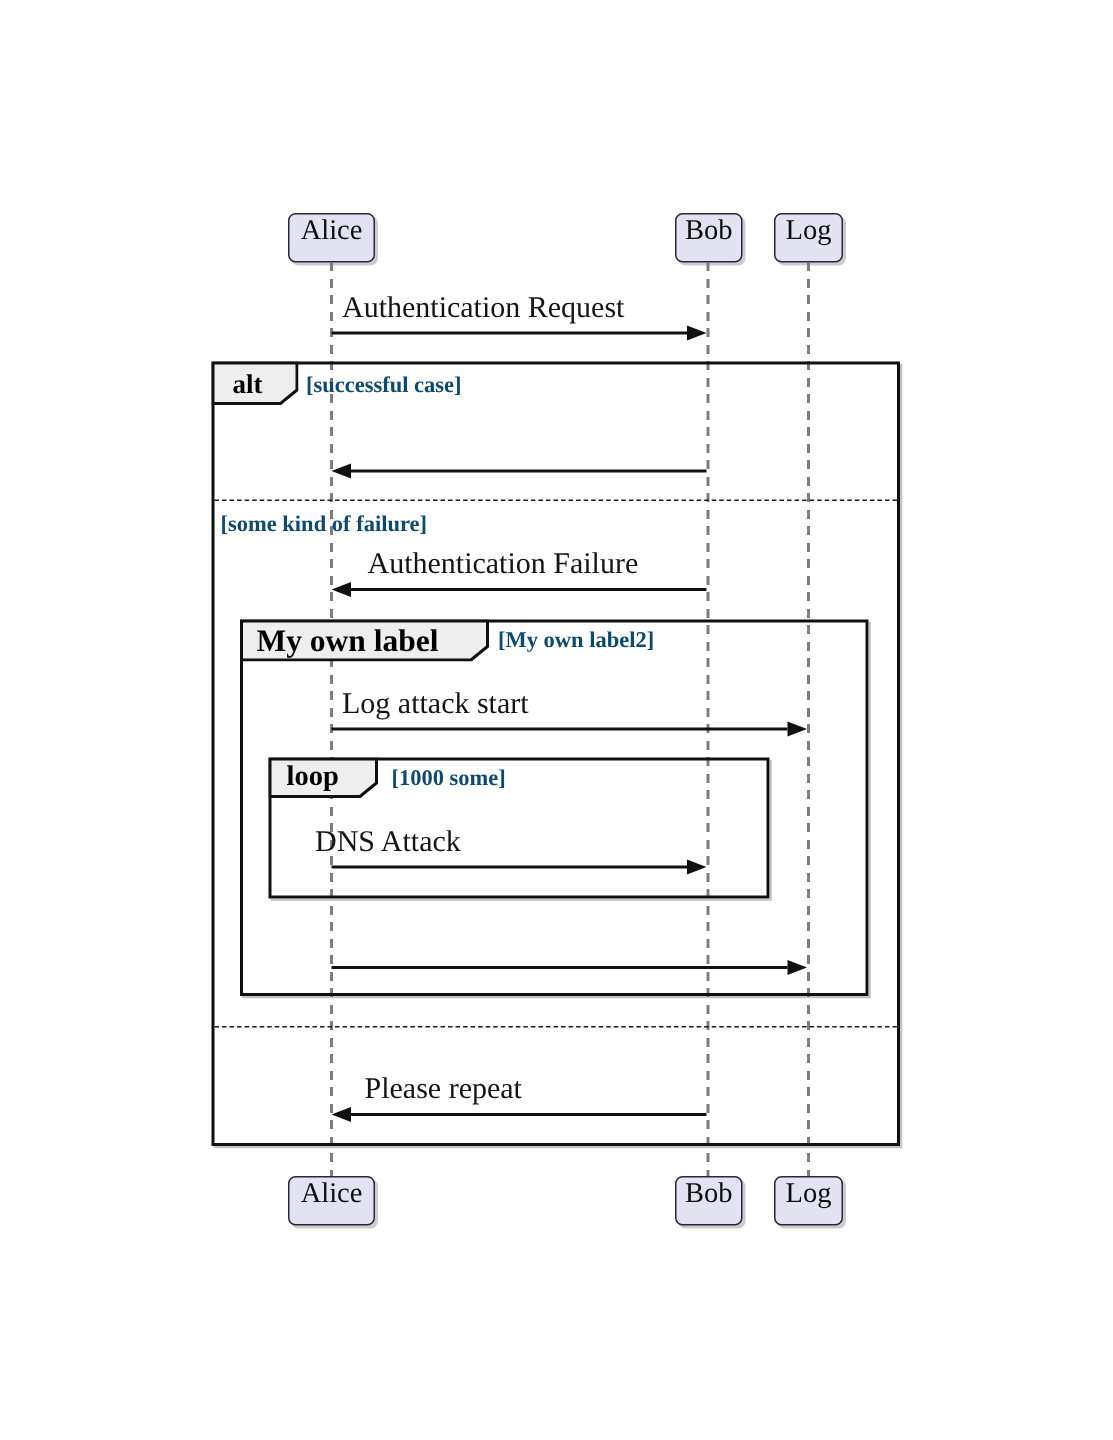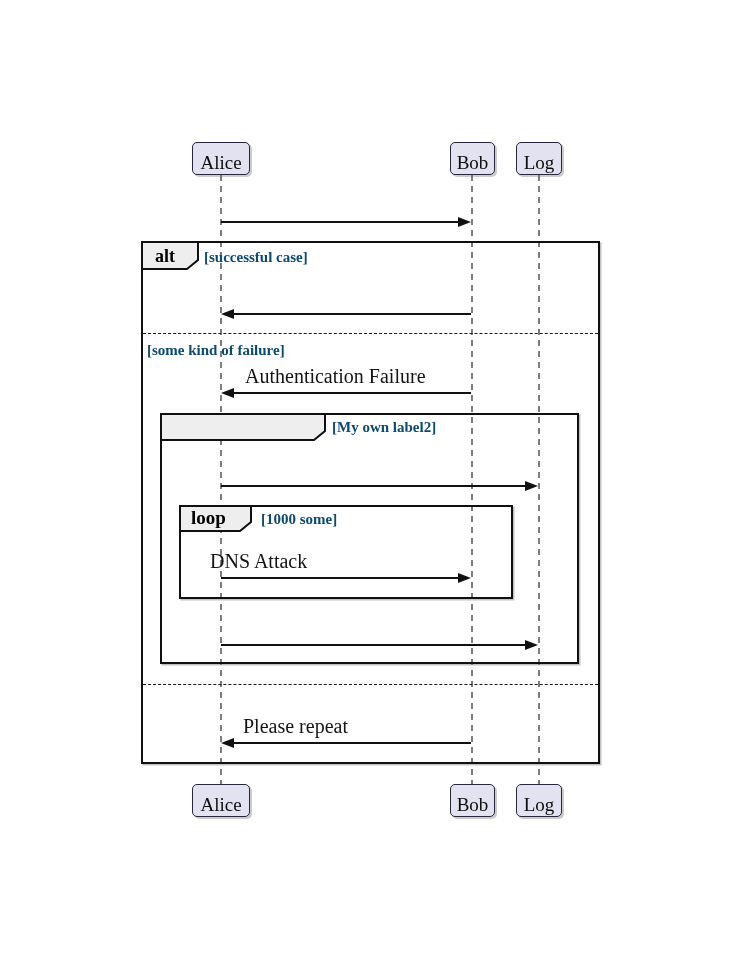--- a/index.html
+++ b/index.html
@@ -4,21 +4,21 @@
 <style>
   html,body{margin:0;padding:0;background:#fff;}
   .canvas{
     position:relative;width:742px;height:960px;background:#ffffff;
     font-family:"Liberation Serif", serif;color:#111;overflow:hidden;
   }
   
   .pbox{
     position:absolute;box-sizing:border-box;height:33px;
     background:#E2E2F0;border:1.5px solid #26263c;border-radius:5px;
-    display:flex;align-items:flex-end;justify-content:center;
+    display:flex;align-items:flex-start;justify-content:center;
     font-size:19px;color:#0d0d0d;
     box-shadow:2px 2px 0 rgba(110,110,110,.35);
   }
   .px-alice{left:192px;width:58px}
   .px-bob{left:450px;width:45px}
   .px-log{left:516px;width:46px}
   .row-top{top:142px}
   .row-bottom{top:784px}
   
   .lifeline{
@@ -95,20 +95,21 @@
   <div class="pbox px-alice row-bottom">
     <span>Alice</span>
   </div>
   <div class="pbox px-bob row-bottom">
     <span>Bob</span>
   </div>
   <div class="pbox px-log row-bottom">
     <span>Log</span>
   </div>
 
+  <div class="msg-label lb-m1">Authentication Request</div>
   <div class="msg-line ln-m1"></div>
   <div class="arrhead arr-r hd-m1"></div>
 
   <div class="frame frame-alt"></div>
   <svg class="pent pent-alt" width="58" height="29">
     <polygon points="1,1 57,1 57,19 46,28 1,28" fill="#EEEEEE" stroke="#101010" stroke-width="2"></polygon>
   </svg>
   <div class="op op-alt">alt</div>
   <div class="guard guard-alt">[successful case]</div>
 
@@ -119,22 +120,24 @@
   <div class="guard guard-else1">[some kind of failure]</div>
 
   <div class="msg-label lb-m3">Authentication Failure</div>
   <div class="msg-line ln-m3"></div>
   <div class="arrhead arr-l hd-m3"></div>
 
   <div class="frame frame-group"></div>
   <svg class="pent pent-group" width="166" height="28">
     <polygon points="1,1 165,1 165,18 154,27 1,27" fill="#EEEEEE" stroke="#101010" stroke-width="2"></polygon>
   </svg>
+  <div class="op op-group">My own label</div>
   <div class="guard guard-group">[My own label2]</div>
 
+  <div class="msg-label lb-m4">Log attack start</div>
   <div class="msg-line ln-m4"></div>
   <div class="arrhead arr-r hd-m4"></div>
 
   <div class="frame frame-loop"></div>
   <svg class="pent pent-loop" width="73" height="27">
     <polygon points="1,1 72,1 72,17 61,26 1,26" fill="#EEEEEE" stroke="#101010" stroke-width="2"></polygon>
   </svg>
   <div class="op op-loop">loop</div>
   <div class="guard guard-loop">[1000 some]</div>
 

